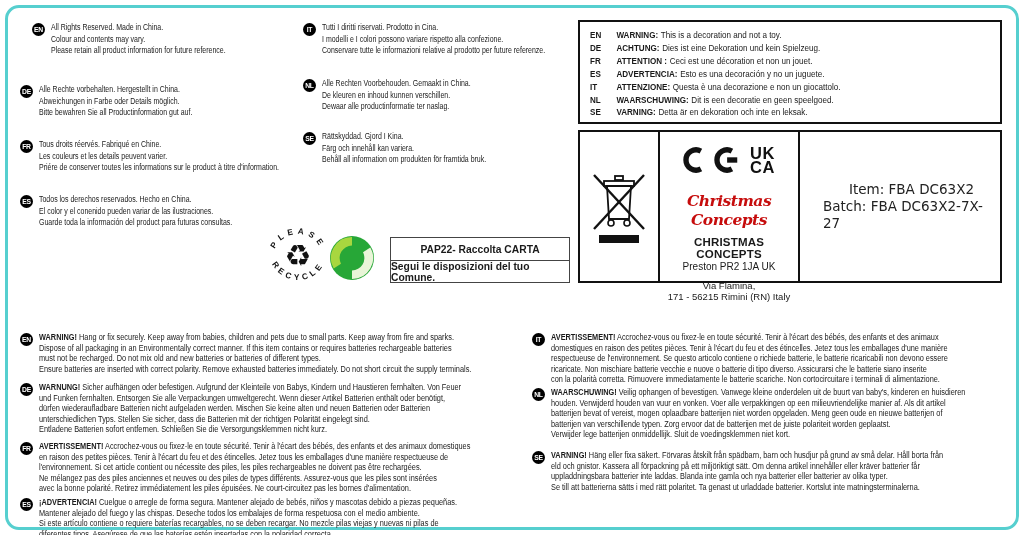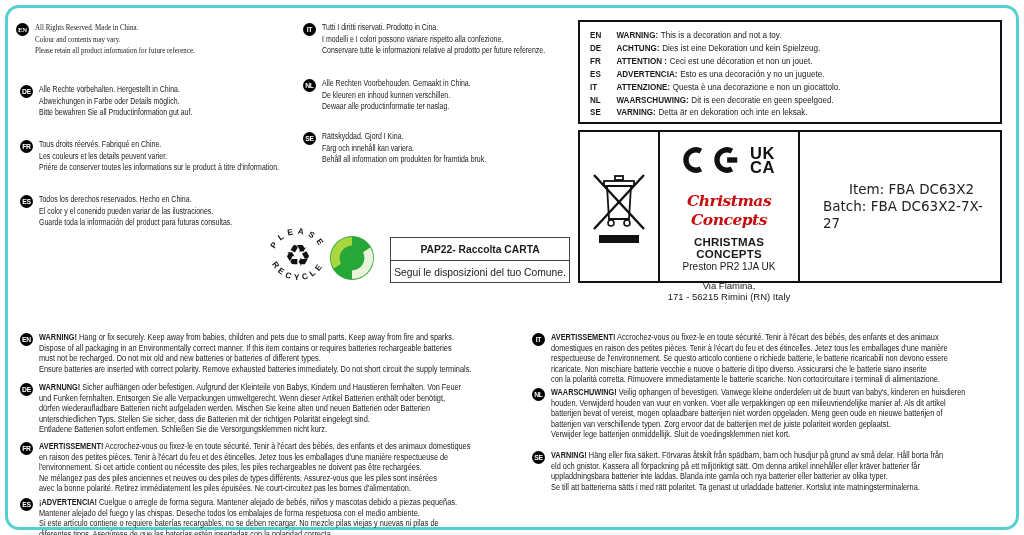--- a/index.html
+++ b/index.html
@@ -41,36 +41,36 @@
   .brand-addr1{font-size:10px;margin-top:1px;}
   .brand-addr2{font-size:9.5px;margin-top:8px;line-height:11px;}
 
   
   .mobius{position:absolute;left:265px;top:223px;}
   .greendot{position:absolute;left:329px;top:235px;}
   .papbox{position:absolute;left:390px;top:237px;width:180px;height:46px;border:1.5px solid #444;
           box-sizing:border-box;}
   .paprow{height:22px;display:flex;align-items:center;justify-content:center;font-size:10.3px;font-weight:600;}
   .paprow:first-child{border-bottom:1.5px solid #444;}
-  .paprow:last-child{font-weight:400;}
+  .paprow:last-child{font-weight:700;}
 
   
   .para{position:absolute;margin-top:36px;}
   .para .ptext{margin-left:19px;font-size:9.2px;line-height:10.5px;
                transform:scaleX(0.8);transform-origin:left top;width:620px;}
   .para .ptext .pbody{white-space:pre-line;}
   .pcol-right .ptext{width:600px;}
 </style>
 </head>
 <body>
 
 <div class="sheet">
   <div class="frame"></div>
 
-  <div class="note" style="left:16px;top:22px;font-family:Liberation Serif, serif;">
+  <div class="note" style="left:32px;top:22px;">
     <span class="badge">EN</span>
     <div class="ntext">All Rights Reserved. Made in China.
 Colour and contents may vary.
 Please retain all product information for future reference.</div>
   </div>
   <div class="note" style="left:20px;top:84px;">
     <span class="badge">DE</span>
     <div class="ntext">Alle Rechte vorbehalten. Hergestellt in China.
 Abweichungen in Farbe oder Details möglich.
 Bitte bewahren Sie all Productinformation gut auf.</div>

